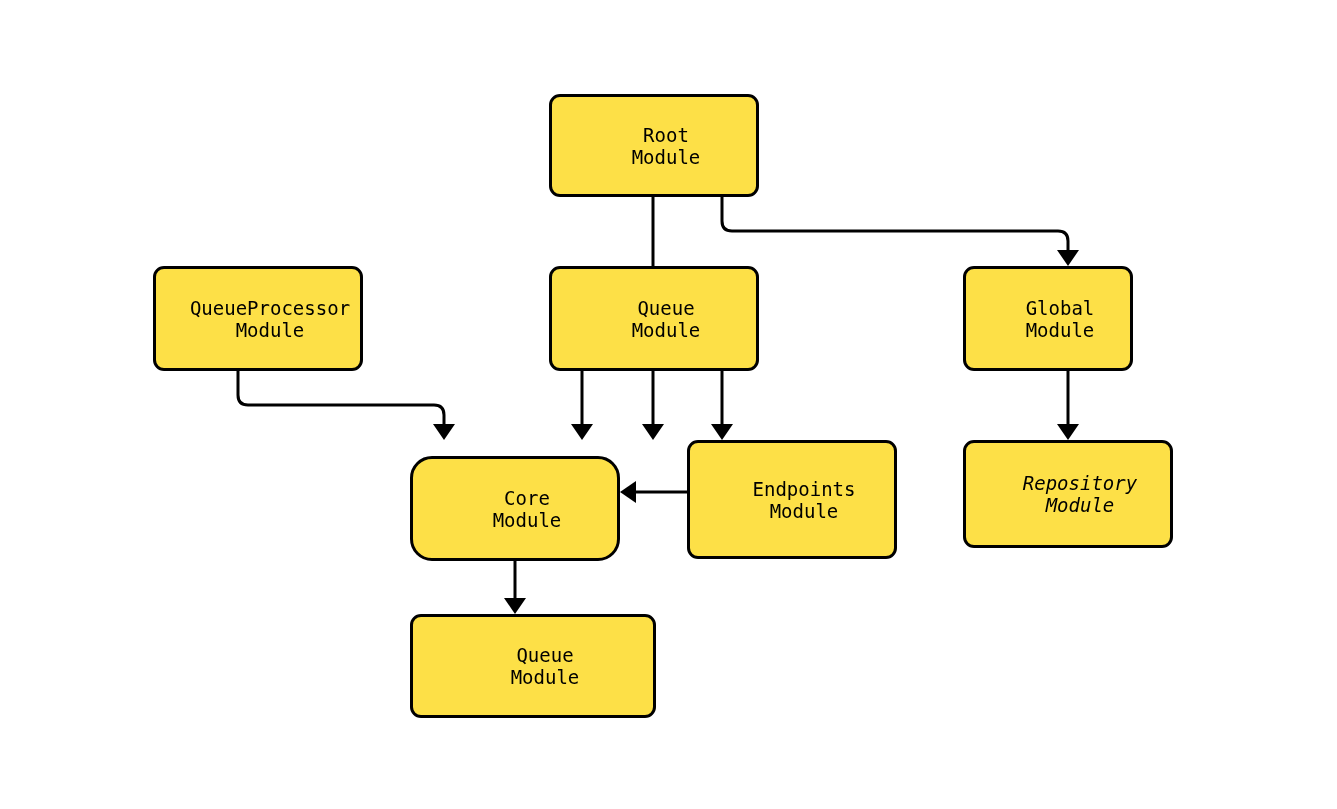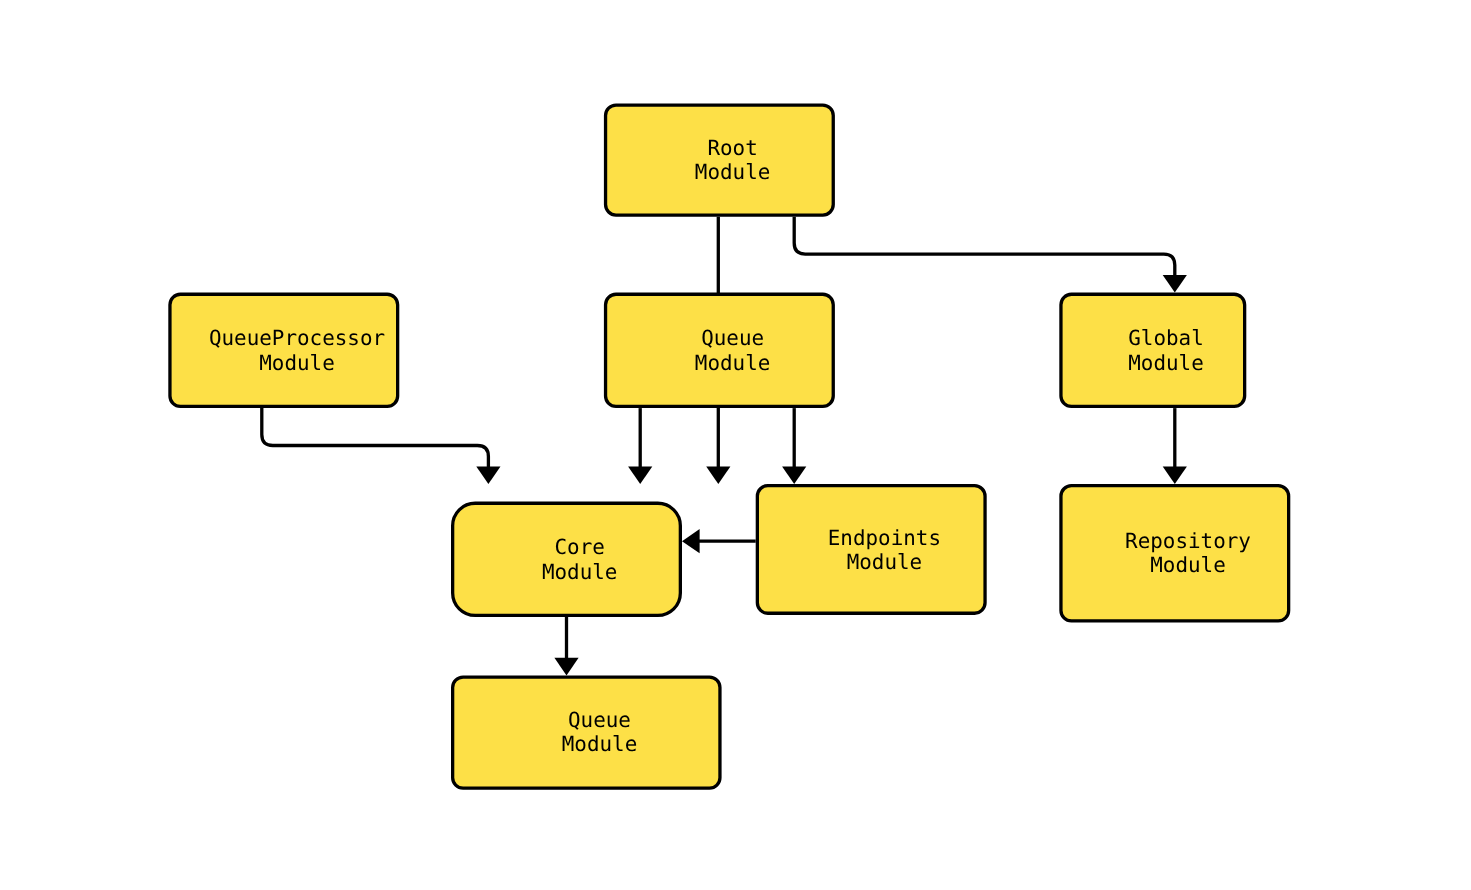--- a/index.html
+++ b/index.html
@@ -103,21 +103,21 @@
         <div class="node-line">Module</div>
       </div>
       <div class="node" style="left: 410px; top: 456px; width: 210px; height: 105px; border-color: rgb(0, 0, 0); border-width: 3px; border-radius: 22px;">
         <div class="node-line">Core</div>
         <div class="node-line">Module</div>
       </div>
       <div class="node" style="left: 687px; top: 440px; width: 210px; height: 119px; border-color: rgb(0, 0, 0); border-width: 3px; border-radius: 11px;">
         <div class="node-line">Endpoints</div>
         <div class="node-line">Module</div>
       </div>
-      <div class="node" style="left: 963px; top: 440px; width: 210px; height: 126px; border-color: rgb(0, 0, 0); border-width: 3px; border-radius: 11px;">
+      <div class="node" style="left: 963px; top: 440px; width: 210px; height: 108px; border-color: rgb(0, 0, 0); border-width: 3px; border-radius: 11px; font-style: italic;">
         <div class="node-line">Repository</div>
         <div class="node-line">Module</div>
       </div>
       <div class="node" style="left: 410px; top: 614px; width: 246px; height: 104px; border-color: rgb(0, 0, 0); border-width: 3px; border-radius: 11px;">
         <div class="node-line">Queue</div>
         <div class="node-line">Module</div>
       </div>
     </div>
 </div>
 

